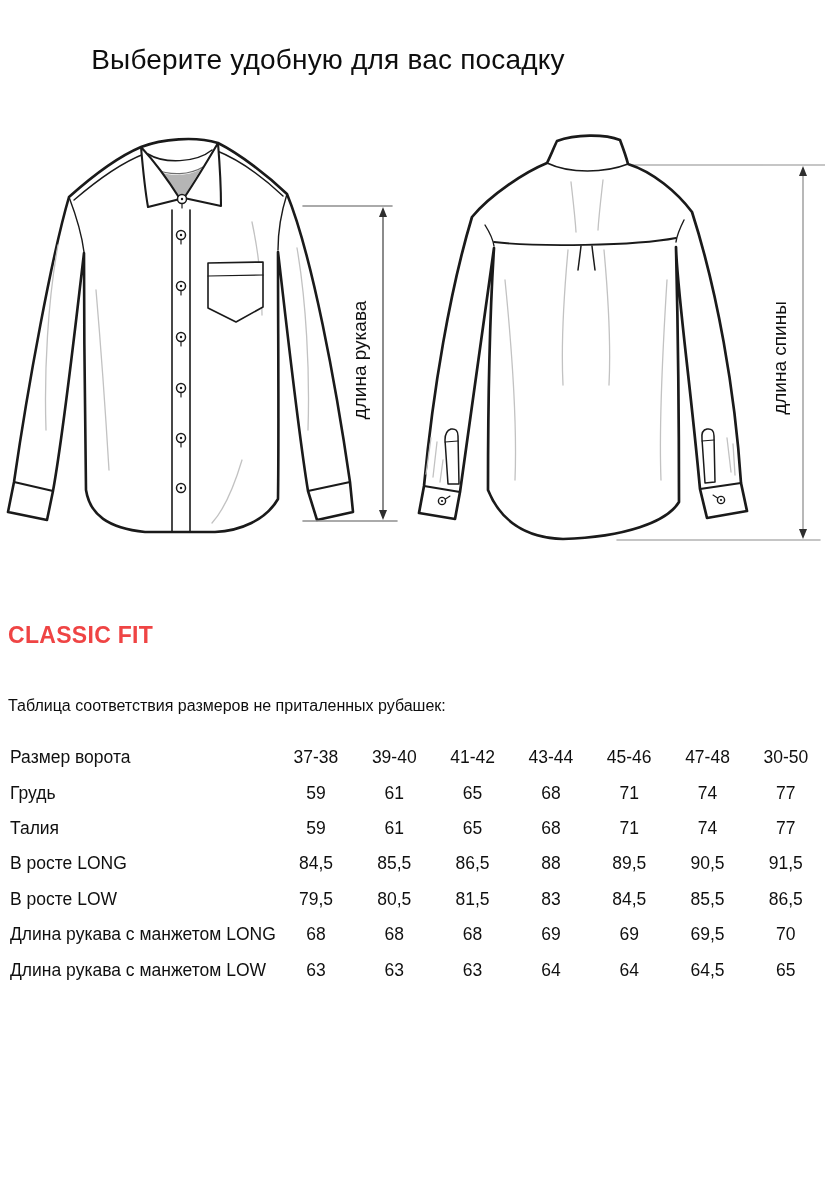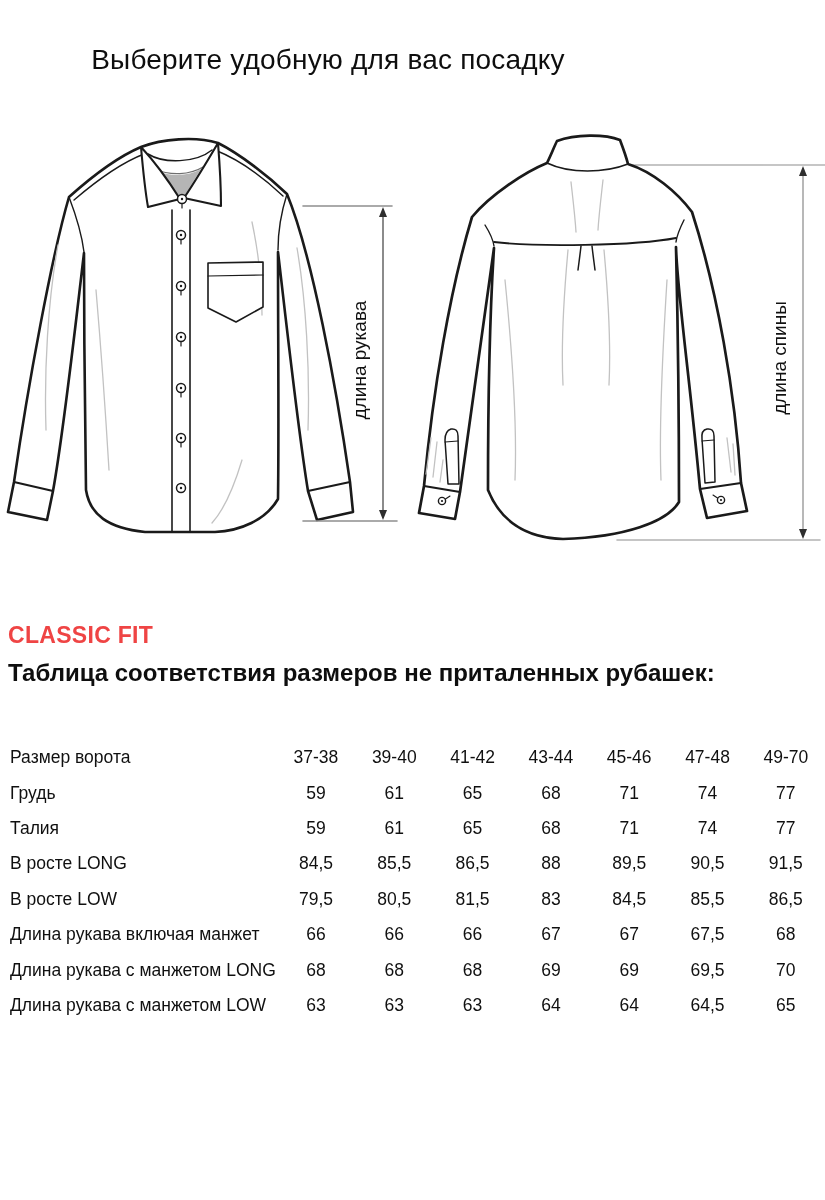--- a/index.html
+++ b/index.html
@@ -12,21 +12,21 @@
     font-size:28px;color:#0e0e0e;letter-spacing:0.2px;
   }
   .fig{position:absolute;top:130px;}
   .fig.front{left:0;}
   .fig.back{left:405px;}
   .section-heading{
     position:absolute;left:8px;top:622px;font-size:23px;font-weight:bold;
     color:#ef4444;letter-spacing:0.3px;
   }
   .section-sub{
-    position:absolute;left:8px;top:659px;font-size:24px;color:#0e0e0e;font-weight:bold;
+    position:absolute;left:8px;top:697px;font-size:16px;color:#0e0e0e;
   }
   table.sizes{
     position:absolute;left:6px;top:740px;border-collapse:collapse;
     table-layout:fixed;font-size:17.5px;color:#101010;
   }
   table.sizes td{height:33.4px;vertical-align:middle;white-space:nowrap;}
   table.sizes td.row-label{text-align:left;padding-left:4px;}
   table.sizes td.cell{text-align:center;}
   svg text{font-family:"Liberation Sans", sans-serif;}
 </style>
@@ -192,21 +192,21 @@
     </colgroup>
     <tbody>
         <tr>
           <td class="row-label">Размер ворота</td>
           <td class="cell">37-38</td>
           <td class="cell">39-40</td>
           <td class="cell">41-42</td>
           <td class="cell">43-44</td>
           <td class="cell">45-46</td>
           <td class="cell">47-48</td>
-          <td class="cell">49-70</td>
+          <td class="cell">30-50</td>
         </tr>
         <tr>
           <td class="row-label">Грудь</td>
           <td class="cell">59</td>
           <td class="cell">61</td>
           <td class="cell">65</td>
           <td class="cell">68</td>
           <td class="cell">71</td>
           <td class="cell">74</td>
           <td class="cell">77</td>
@@ -235,30 +235,20 @@
           <td class="row-label">В росте LOW</td>
           <td class="cell">79,5</td>
           <td class="cell">80,5</td>
           <td class="cell">81,5</td>
           <td class="cell">83</td>
           <td class="cell">84,5</td>
           <td class="cell">85,5</td>
           <td class="cell">86,5</td>
         </tr>
         <tr>
-          <td class="row-label">Длина рукава включая манжет</td>
-          <td class="cell">66</td>
-          <td class="cell">66</td>
-          <td class="cell">66</td>
-          <td class="cell">67</td>
-          <td class="cell">67</td>
-          <td class="cell">67,5</td>
-          <td class="cell">68</td>
-        </tr>
-        <tr>
           <td class="row-label">Длина рукава с манжетом LONG</td>
           <td class="cell">68</td>
           <td class="cell">68</td>
           <td class="cell">68</td>
           <td class="cell">69</td>
           <td class="cell">69</td>
           <td class="cell">69,5</td>
           <td class="cell">70</td>
         </tr>
         <tr>

